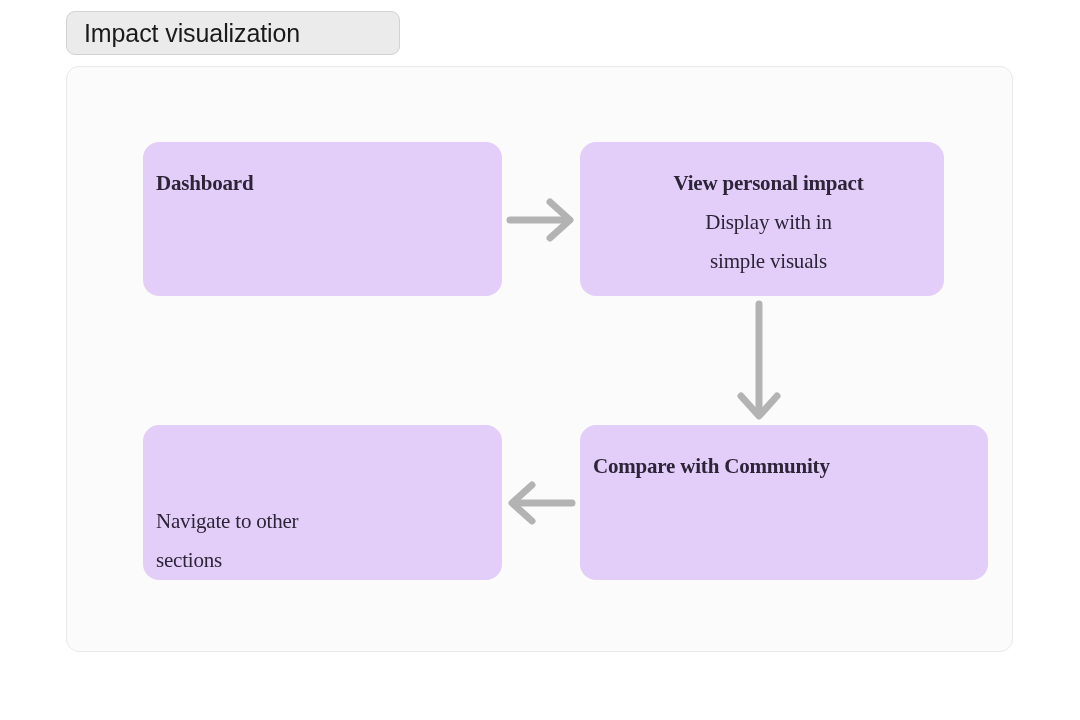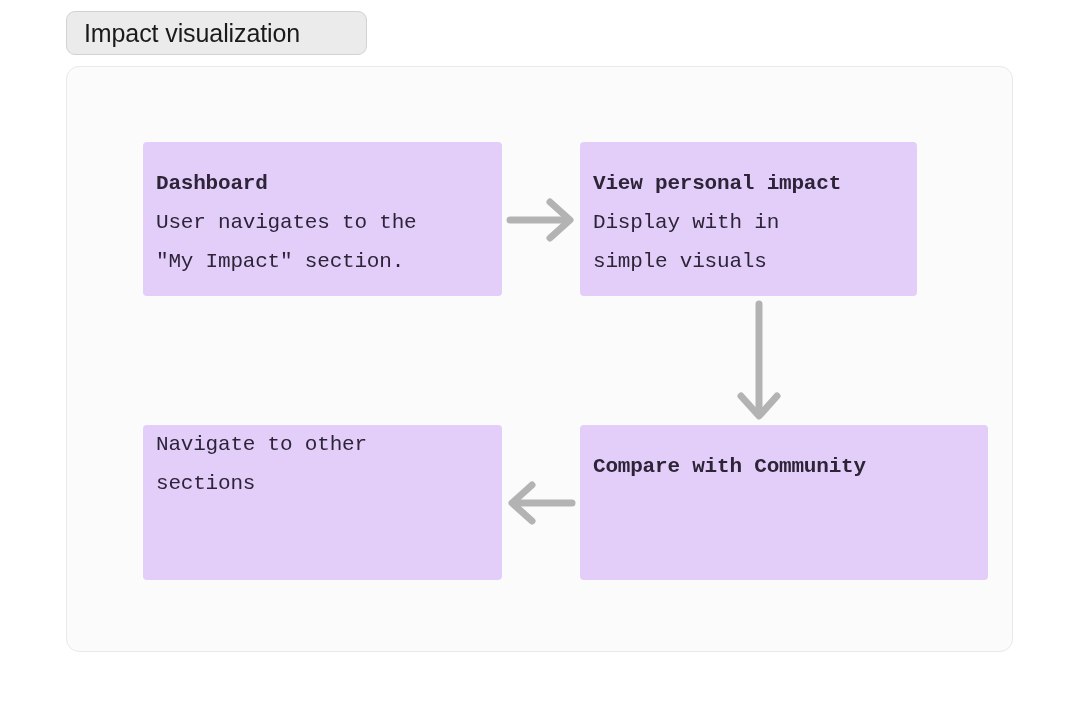--- a/index.html
+++ b/index.html
@@ -13,21 +13,21 @@
     font-family: "Liberation Sans", sans-serif;
     overflow: hidden;
     position: relative;
   }
 
   
   .title-badge {
     position: absolute;
     left: 66px;
     top: 11px;
-    width: 301px;
+    width: 334px;
     height: 44px;
     box-sizing: border-box;
     background: #ebebeb;
     border: 1px solid #d2d2d2;
     border-radius: 9px;
     display: flex;
     align-items: center;
     padding-left: 17px;
     font-size: 25px;
     color: #1a1a1a;
@@ -54,49 +54,49 @@
     top: 0;
     width: 947px;
     height: 586px;
   }
 
   
   .node {
     position: absolute;
     box-sizing: border-box;
     background: #e3cefa;
-    border-radius: 4px;
+    border-radius: 16px;
     padding: 22px 0 0 13px;
-    font-family: Liberation Mono, monospace;
+    font-family: Liberation Serif, serif;
     color: #2d2438;
     overflow: hidden;
   }
   .node.centered {
     display: flex;
     flex-direction: column;
-    justify-content: flex-start;
+    justify-content: flex-end;
     padding-top: 0;
   }
   .node-title {
     font-size: 21px;
     font-weight: bold;
     line-height: 39px;
     white-space: nowrap;
     letter-spacing: -0.2px;
   }
   .node-body {
     font-size: 21px;
     font-weight: normal;
     line-height: 39px;
     letter-spacing: -0.2px;
     white-space: pre-line;
   }
 
   #node-dashboard      { left: 76px;  top: 75px;  width: 359px; height: 154px; }
-  #node-view-impact    { left: 513px; top: 75px;  width: 337px; height: 154px; }
+  #node-view-impact    { left: 513px; top: 75px;  width: 364px; height: 154px; text-align: center; }
   #node-navigate-other { left: 76px;  top: 358px; width: 359px; height: 155px; }
   #node-compare        { left: 513px; top: 358px; width: 408px; height: 155px; }
 
   
   .arrow-layer {
     position: absolute;
     left: 0;
     top: 0;
     width: 947px;
     height: 586px;
@@ -127,22 +127,20 @@
       </g>
 
       <g stroke="#b3b3b3" stroke-width="7" fill="none" stroke-linecap="round" stroke-linejoin="round">
         <line x1="505" y1="436" x2="446" y2="436"></line>
         <polyline points="465,418 445,436 465,454"></polyline>
       </g>
     </svg>
 
     <div class="node" id="node-dashboard">
       <div class="node-title">Dashboard</div>
-      <div class="node-body">User navigates to the
-"My Impact" section.</div>
     </div>
 
     <div class="node" id="node-view-impact">
       <div class="node-title">View personal impact</div>
       <div class="node-body">Display with in
 simple visuals</div>
     </div>
 
     <div class="node" id="node-compare">
       <div class="node-title">Compare with Community</div>

